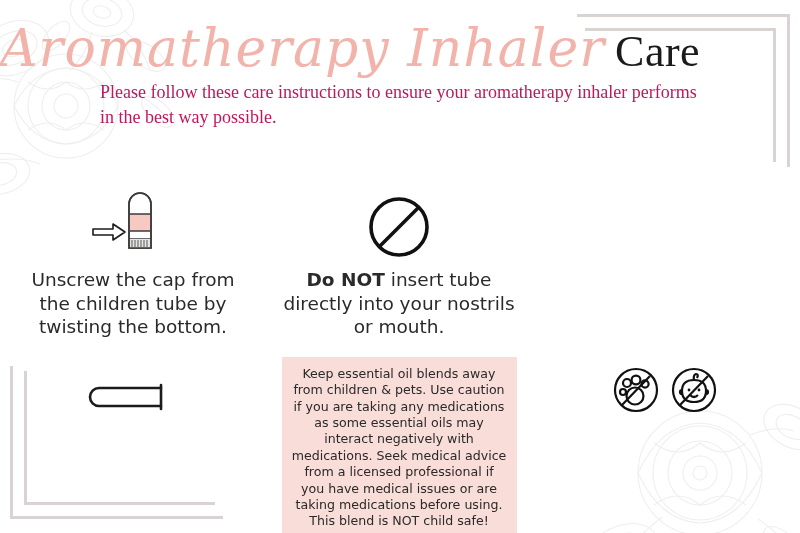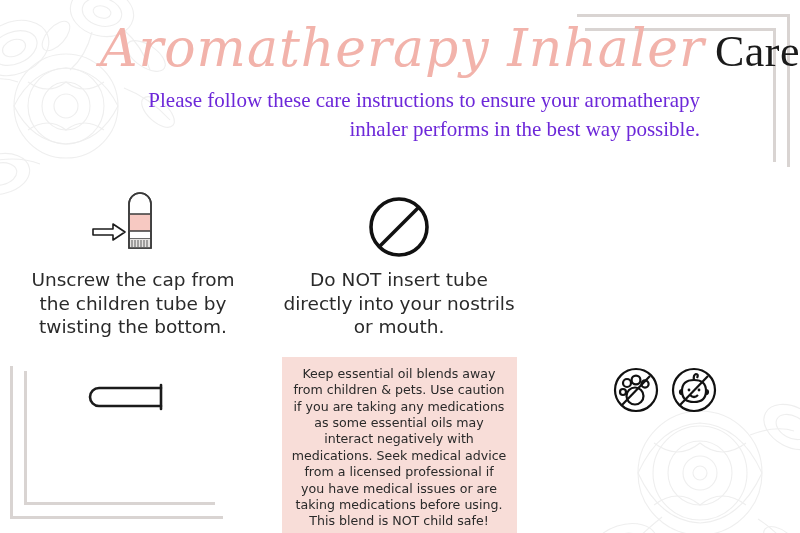--- a/index.html
+++ b/index.html
@@ -69,21 +69,21 @@
   }
   .floral-tl { top: -22px; left: -26px; width: 210px; height: 230px; }
   .floral-br { bottom: -44px; right: -10px; width: 230px; height: 190px; }
 
   
   .header {
     position: absolute;
     top: 0;
     left: 0;
     right: 0;
-    text-align: right;
+    text-align: left;
   }
   .title {
     margin-top: 22px;
     line-height: 1;
     white-space: nowrap;
   }
   .title-script {
     font-family: "DejaVu Serif", serif;
     font-style: italic;
     font-weight: 400;
@@ -93,25 +93,25 @@
   }
   .title-plain {
     font-family: "Liberation Serif", serif;
     font-weight: 400;
     font-size: 44px;
     color: #1b1b1b;
     margin-left: 10px;
     letter-spacing: 0.5px;
   }
   .subtitle {
-    margin-top: 12px;
+    margin-top: 6px;
     font-family: "Liberation Serif", serif;
-    font-size: 21px;
+    font-size: 18px;
     line-height: 1.38;
-    color: #6d28d9;
+    color: #be185d;
     width: 600px;
     margin-left: auto;
     margin-right: auto;
   }
 
   
   .grid {
     position: absolute;
     top: 188px;
     left: 0;
@@ -133,21 +133,21 @@
     align-items: flex-end;
     justify-content: center;
   }
   .cell-text {
     margin-top: 8px;
     font-family: "DejaVu Sans", sans-serif;
     font-size: 18.5px;
     line-height: 1.28;
     color: #2a2a2a;
   }
-  .cell-text b { font-weight: 400; }
+  .cell-text b { font-weight: 700; }
 
   .row2 { margin-top: 18px; }
   .row2 .icon-box { height: 58px; }
 
   
   .warn-box {
     background: #f8ddd8;
     box-sizing: border-box;
     width: 235px;
     margin: 0 auto;

